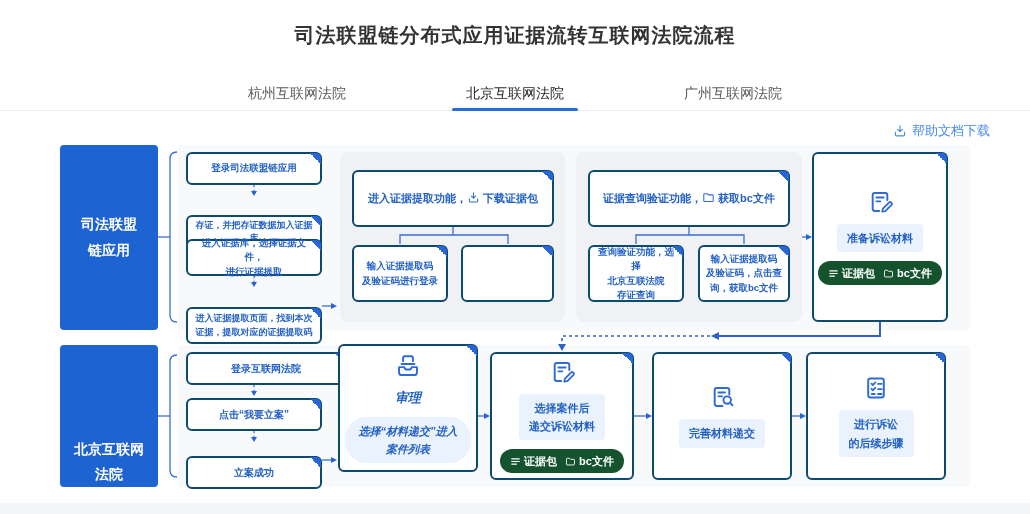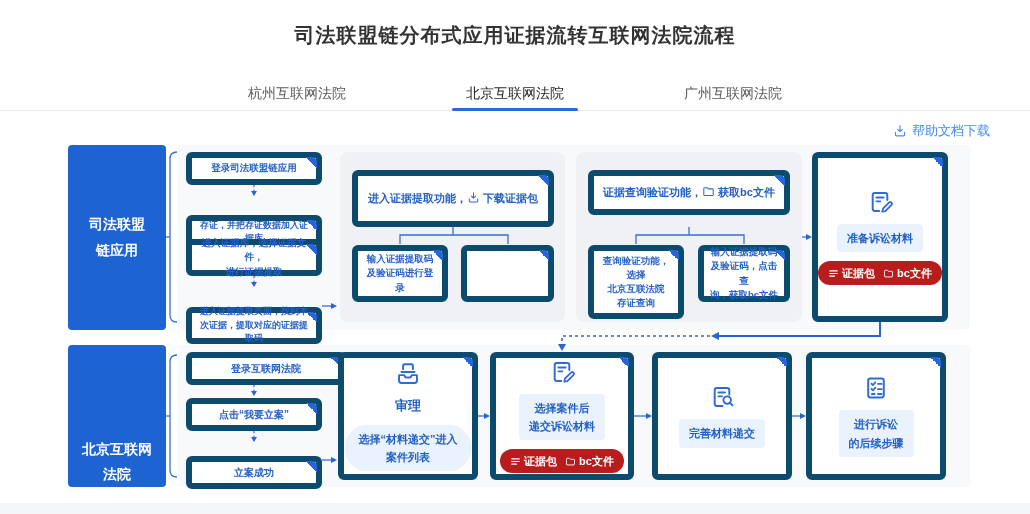--- a/index.html
+++ b/index.html
@@ -13,36 +13,36 @@
   .tabbar{position:absolute;top:84px;left:0;width:1030px;height:26px;
     border-bottom:1px solid #EBECEE;display:flex;justify-content:center;gap:120px;}
   .tab{font-size:14px;color:#595959;position:relative;height:26px;line-height:18px;cursor:pointer;}
   .tab.active{color:#262626;}
   .tab .underline{position:absolute;left:-14px;right:-14px;bottom:-1px;height:3px;background:#2A6BDB;border-radius:2px;}
   .help{position:absolute;top:122px;right:40px;display:flex;align-items:center;gap:5px;
     color:#4489F6;font-size:13px;cursor:pointer;text-decoration:none;}
   
   .lane-label{position:absolute;background:#1E63D2;border-radius:4px;color:#fff;
     font-size:14px;font-weight:bold;line-height:1.8;display:flex;align-items:center;
-    justify-content:center;text-align:center;z-index:3;margin-left:8px;}
+    justify-content:center;text-align:center;z-index:3;}
   .lane-strip{position:absolute;background:#F8F9FB;border-radius:4px;z-index:0;}
   .group{position:absolute;background:#EFF1F4;border-radius:8px;z-index:1;}
-  .node{position:absolute;box-sizing:border-box;background:#fff;border:6px solid #0c4a6e;
+  .node{position:absolute;box-sizing:border-box;background:#fff;border:2px solid #0c4a6e;
     border-radius:6px;color:#2361C6;display:flex;flex-direction:column;align-items:center;
     justify-content:center;text-align:center;z-index:3;padding:3px 5px;line-height:1.5;
     font-weight:600;font-size:10px;}
   .fs95{font-size:9.5px;} .fs9{font-size:9px;margin-top:20px;}
   .node b{font-weight:800;}
   .fold{position:absolute;top:-1px;right:-1px;width:11px;height:11px;
     background:linear-gradient(to bottom left,#2666DA 50%,transparent 50%);
     border-top-right-radius:5px;}
   .bigbox{gap:9px;padding:0;}
   .pill-light{background:#EAF2FD;border-radius:4px;color:#2361C6;font-weight:bold;
     font-size:11px;line-height:1.65;padding:5px 10px;}
-  .badge{background:#b91c1c;border-radius:12px;color:#fff;font-size:11px;font-weight:600;
+  .badge{background:#14532d;border-radius:12px;color:#fff;font-size:11px;font-weight:600;
     display:flex;align-items:center;gap:8px;padding:4px 10px;}
   .bi{display:flex;align-items:center;gap:3px;}
   .trial-title{font-size:13px;font-weight:800;color:#2361C6;}
   .ic{width:14px;height:14px;color:#2F6BD4;}
   .ic-lg{width:26px;height:26px;color:#2F6BD4;}
   .ic-sm{width:11px;height:11px;color:#fff;}
   .ic-inline{width:13px;height:13px;vertical-align:-2px;color:#2F6BD4;}
   .footer-strip{position:absolute;left:0;top:503px;width:1030px;height:11px;background:#F4F5F7;}
   svg.connectors{position:absolute;left:0;top:0;z-index:2;pointer-events:none;}
   .conn{stroke:#3A6FD2;stroke-width:1.3;fill:none;}
@@ -137,27 +137,27 @@
 </div>
 <div class="node fs95" style="left:352px;top:245px;width:96px;height:57px;">
   <i class="fold"></i>
   <span><span>输入证据提取码</span><br><span>及验证码进行登录</span></span>
 </div>
 <div class="node fs95" style="left:461px;top:245px;width:93px;height:57px;">
   <i class="fold"></i>
 </div>
 
 <div class="group" style="left:576px;top:152px;width:226px;height:170px;"></div>
-<div class="node" style="left:588px;top:170px;width:202px;height:45px;font-size:11px;">
+<div class="node" style="left:588px;top:170px;width:202px;height:57px;font-size:11px;">
   <i class="fold"></i>
   <span><span>证据查询验证功能，</span><svg class="ic-inline">
         <use href="#i-folder"></use>
       </svg> <span>获取bc文件</span></span>
 </div>
-<div class="node fs95" style="left:588px;top:245px;width:96px;height:74px;">
+<div class="node fs95" style="left:588px;top:245px;width:96px;height:57px;">
   <i class="fold"></i>
   <span><span>查询验证功能，选择</span><br><b>北京互联法院</b><br><b>存证查询</b></span>
 </div>
 <div class="node fs95" style="left:698px;top:245px;width:92px;height:57px;">
   <i class="fold"></i>
   <span><span>输入证据提取码</span><br><span>及验证码，点击查</span><br><span>询，</span><b>获取bc文件</b></span>
 </div>
 
 <div class="node bigbox" style="left:812px;top:152px;width:136px;height:170px;">
   <i class="fold"></i>
@@ -192,21 +192,21 @@
 </div>
 <div class="node" style="left:186px;top:398px;width:136px;height:33px;">
   <i class="fold"></i>
   <span>点击“我要立案”</span>
 </div>
 <div class="node" style="left:186px;top:456px;width:136px;height:33px;">
   <i class="fold"></i>
   <span>立案成功</span>
 </div>
 
-<div class="node bigbox" style="left:338px;top:352px;width:140px;height:128px;">
+<div class="node bigbox" style="left:338px;top:344px;width:140px;height:128px;font-style:italic;">
   <i class="fold"></i>
   <svg class="ic-lg">
       <use href="#i-inbox"></use>
     </svg>
   <span class="trial-title">审理</span>
   <span class="pill-light" style="width:106px;border-radius:21px;">选择“材料递交”进入案件列表</span>
 </div>
 
 <div class="node bigbox" style="left:490px;top:352px;width:144px;height:128px;">
   <i class="fold"></i>

